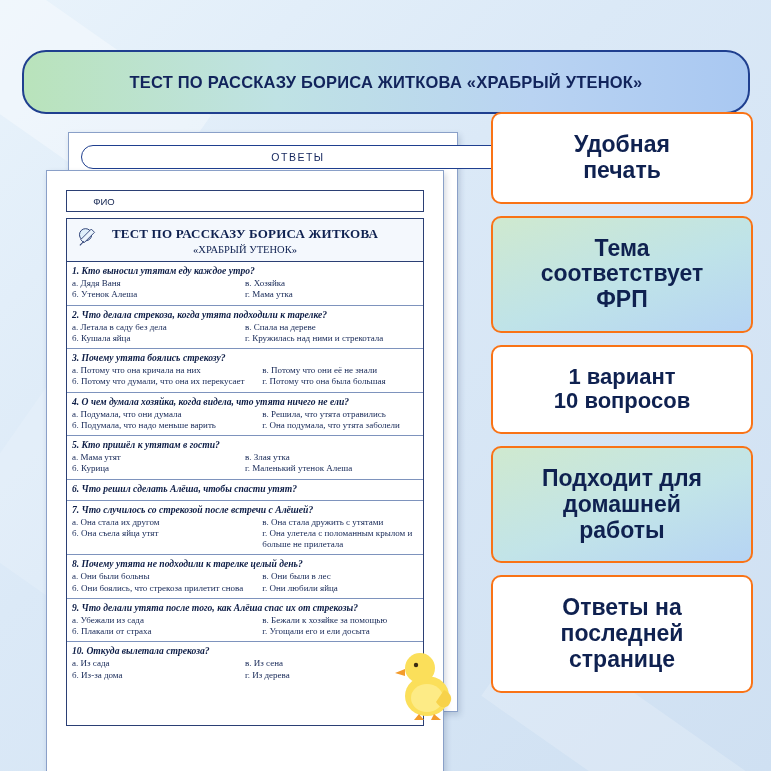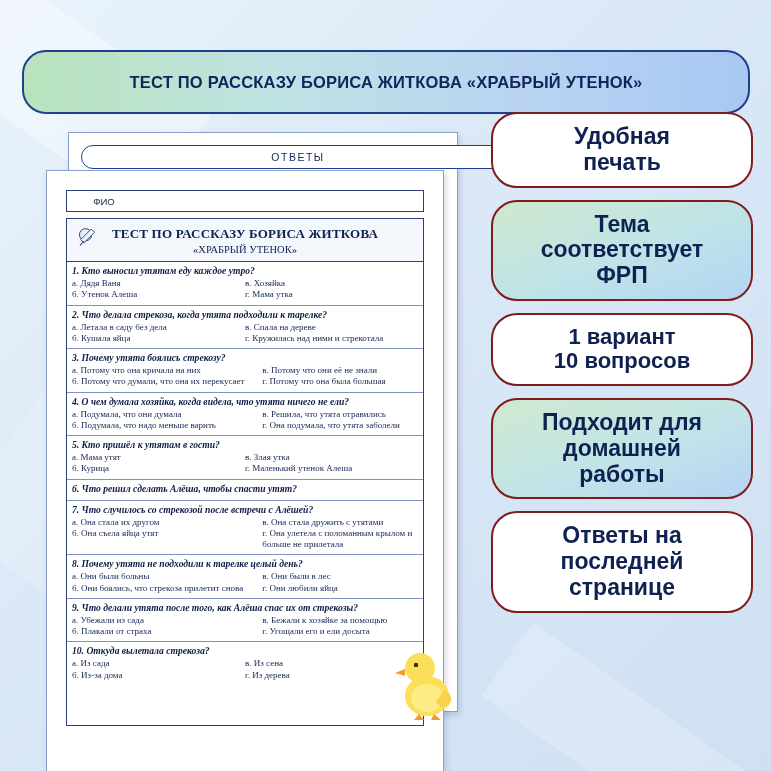--- a/index.html
+++ b/index.html
@@ -36,22 +36,22 @@
     font-size: 16.5px; font-weight: bold; color: #12245c;
     letter-spacing: .2px; text-align: center;
   }
 
   
   .pills {
     position: absolute; right: 18px; top: 112px; width: 262px;
     display: flex; flex-direction: column; gap: 12px; z-index: 3;
   }
   .pill {
-    border: 2px solid #7f1d1d; border-radius: 26px;
-    padding: 10px 12px;
+    border: 2px solid #f97316; border-radius: 10px;
+    padding: 18px 12px;
     text-align: center;
     font-weight: bold; color: #0f2150;
     line-height: 1.12;
     font-size: 23px;
   }
   .pill.p1 { background: #ffffff; }
   .pill.p2 { background: linear-gradient(160deg,#cfe9cf 0%, #bfe3e8 55%, #b6d4f4 100%); }
   .pill.p3 { background: #ffffff; font-size: 22px; }
   .pill.p4 { background: linear-gradient(160deg,#cfe9cf 0%, #c2e4e8 55%, #b6d4f4 100%); }
   .pill.p5 { background: #ffffff; }

